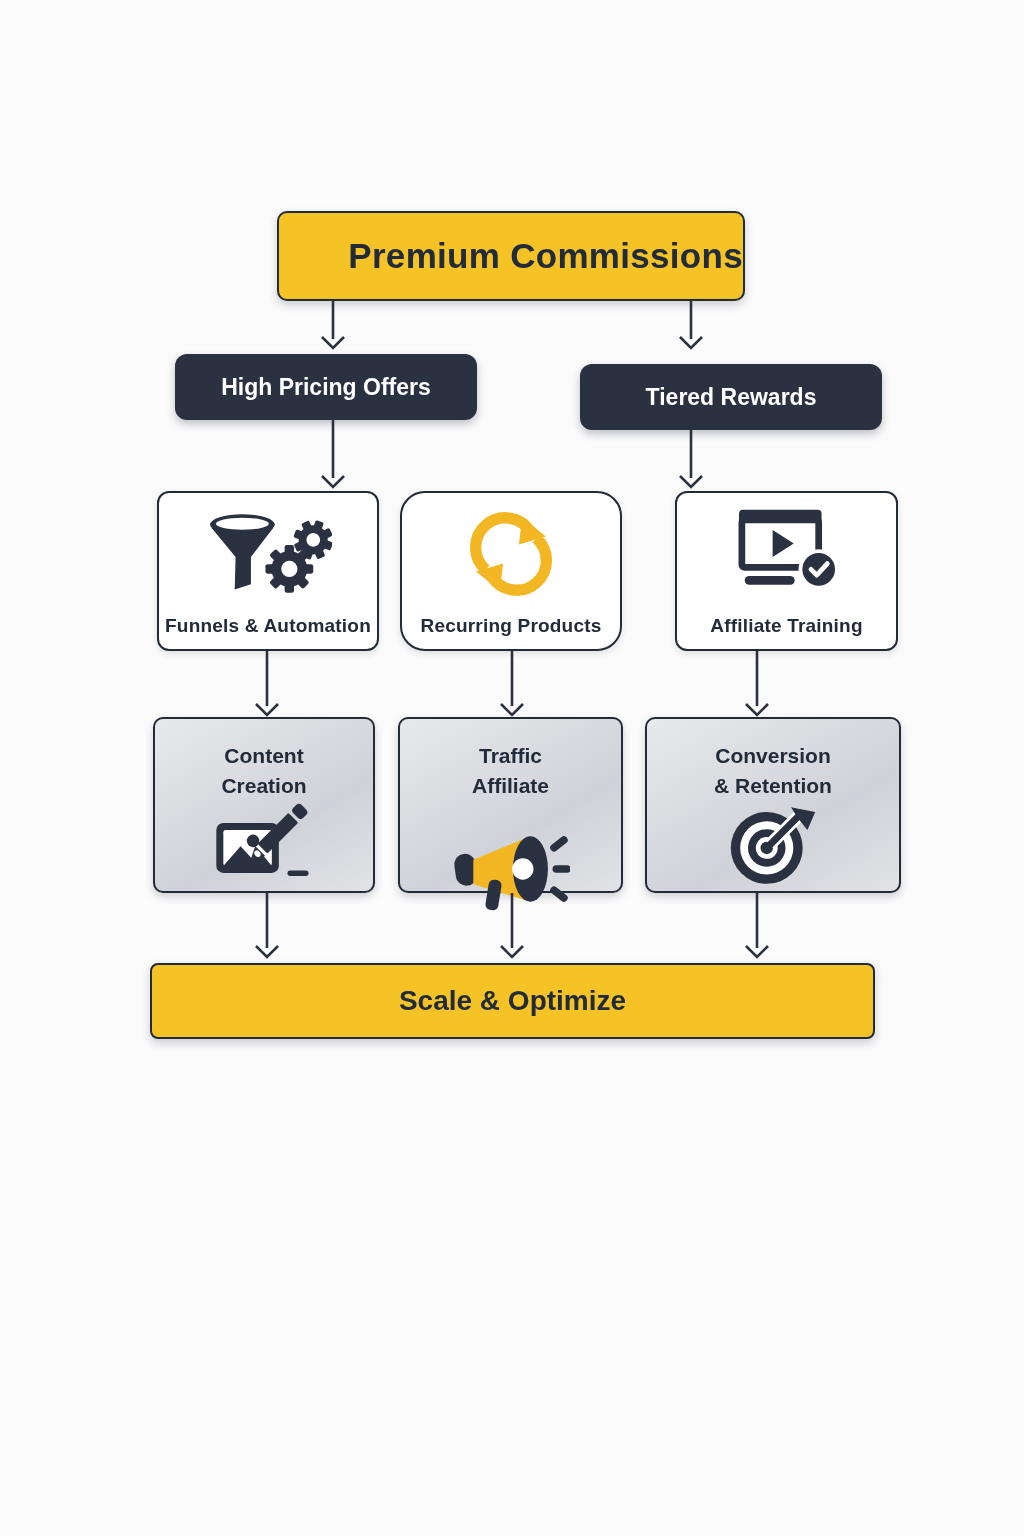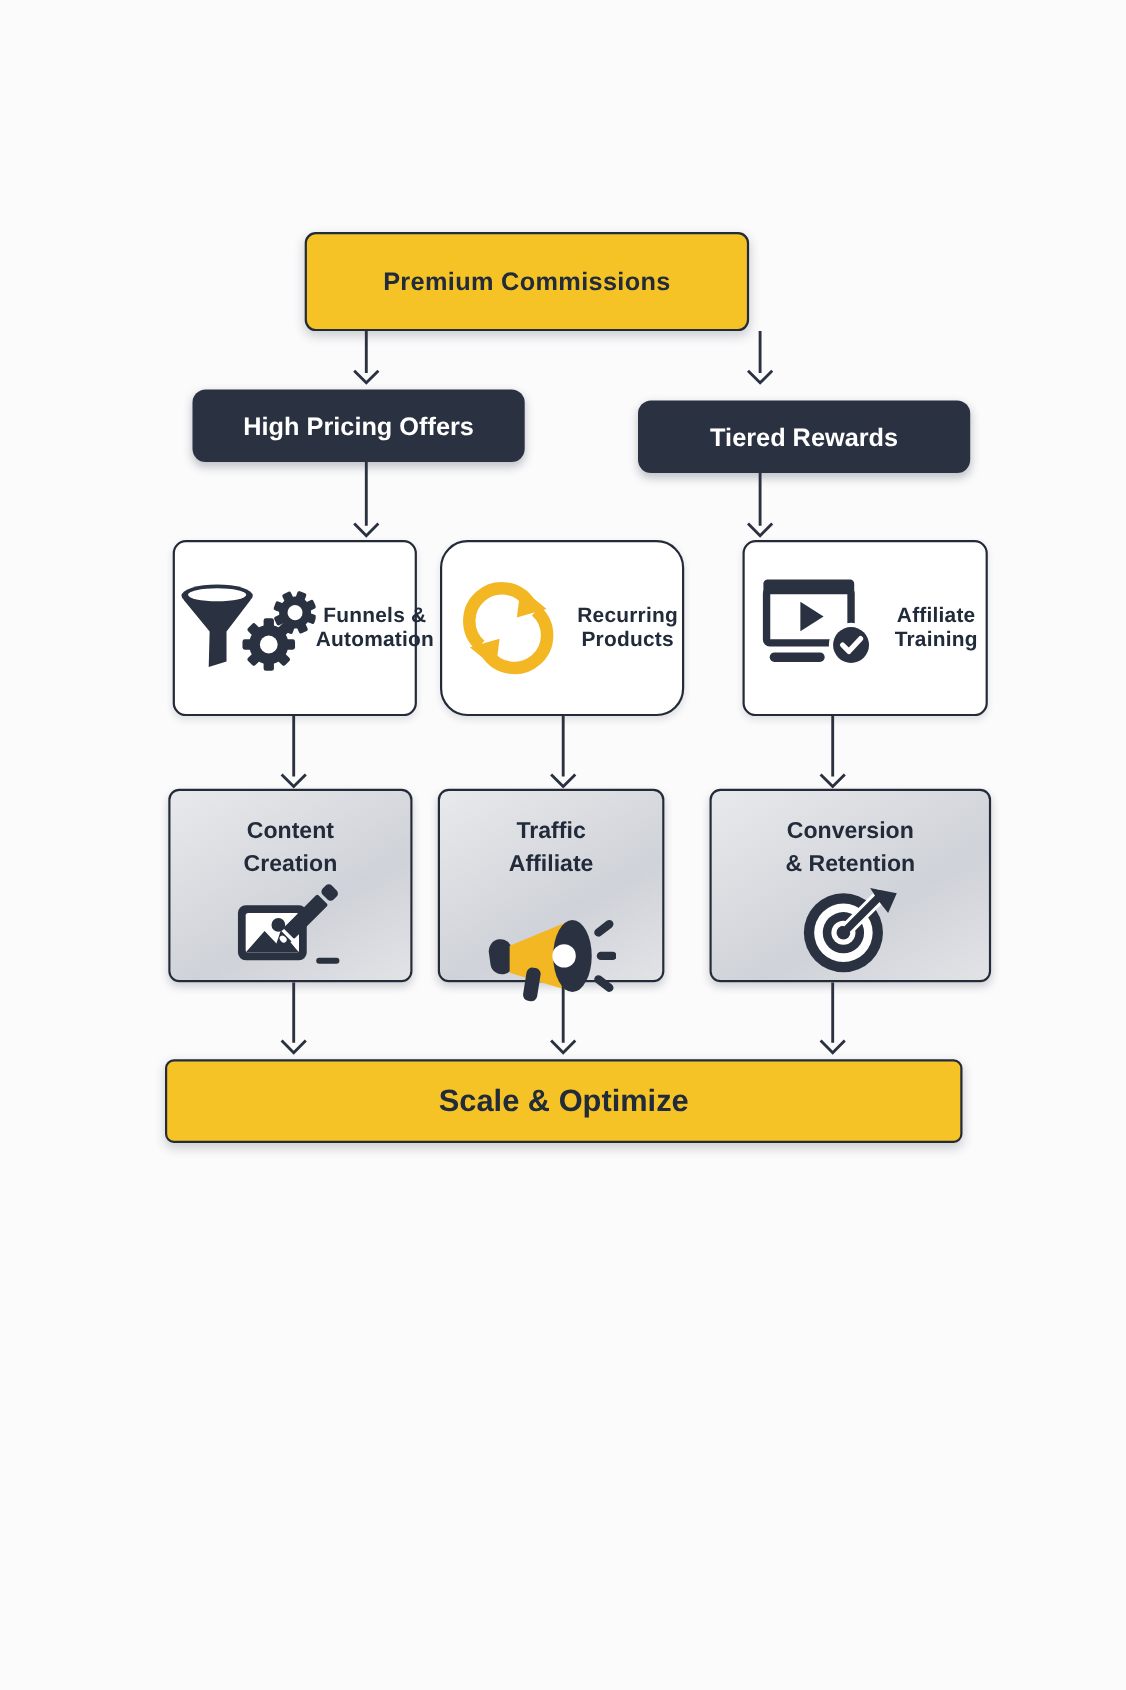--- a/index.html
+++ b/index.html
@@ -31,44 +31,44 @@
   .dark-box{
     background:var(--dark_navy);
     border-radius:12px;
     color:var(--text_light);font-weight:700;font-size:23px;
     box-shadow:0 4px 9px rgba(35,42,56,.28);
   }
   .white-box{
     background:var(--white);
     border:2px solid var(--box_border);
     border-radius:12px;
-    flex-direction:row;justify-content:flex-start;
+    flex-direction:column;justify-content:flex-start;
     box-shadow:0 3px 7px rgba(35,42,56,.12);
   }
   .gray-box{
     background:linear-gradient(150deg,var(--gray_light) 0%,var(--gray_dark) 62%,#E2E3E7 100%);
     border:2px solid var(--box_border);
     border-radius:10px;
     flex-direction:column;justify-content:flex-start;
     box-shadow:0 4px 8px rgba(35,42,56,.20);
     text-align:center;
   }
   .white-box .icon-area{height:122px;display:flex;align-items:center;justify-content:center;width:100%;}
   .white-box .node-label{font-size:19px;font-weight:700;color:var(--text_dark);letter-spacing:.2px;}
   .gray-box .node-label2{margin-top:22px;font-size:21px;line-height:30px;font-weight:700;color:var(--text_dark);}
   .gray-box .icon-area{flex:1;display:flex;align-items:center;justify-content:center;width:100%;padding-bottom:10px;}
-  #title-box{left:277px;top:211px;width:404px;height:90px;border-radius:10px;font-size:23px;letter-spacing:.3px;}
+  #title-box{left:277px;top:211px;width:468px;height:90px;border-radius:10px;font-size:35px;letter-spacing:.3px;justify-content:flex-end;}
   #footer-box{left:150px;top:963px;width:725px;height:76px;border-radius:8px;font-size:28px;}
   #dark-box-0{left:175px;top:354px;width:302px;height:66px;}
   #dark-box-1{left:548px;top:364px;width:302px;height:66px;margin-left:32px;}
   #white-box-0{left:157px;top:491px;width:222px;height:160px;}
   #white-box-1{left:400px;top:491px;width:222px;height:160px;border-radius:25px;}
   #white-box-2{left:675px;top:491px;width:223px;height:160px;}
   #gray-box-0{left:153px;top:717px;width:222px;height:176px;}
-  #gray-box-1{left:398px;top:717px;width:206px;height:176px;gap:25px;}
+  #gray-box-1{left:398px;top:717px;width:225px;height:176px;gap:25px;}
   #gray-box-2{left:645px;top:717px;width:256px;height:176px;}
   .arrow{position:absolute;width:30px;}
   .arrow line,.arrow polyline{stroke:var(--dark_navy);stroke-width:2.6;fill:none;}
   .ic-dark{fill:var(--dark_navy);}
   .ic-yellow{fill:var(--icon_yellow);}
   .ic-white{fill:#FFFFFF;}
   .ic-stroke-dark{stroke:var(--dark_navy);fill:none;}
   .ic-stroke-yellow{stroke:var(--icon_yellow);fill:none;}
   .ic-stroke-white{stroke:#FFFFFF;fill:none;}
 </style>

